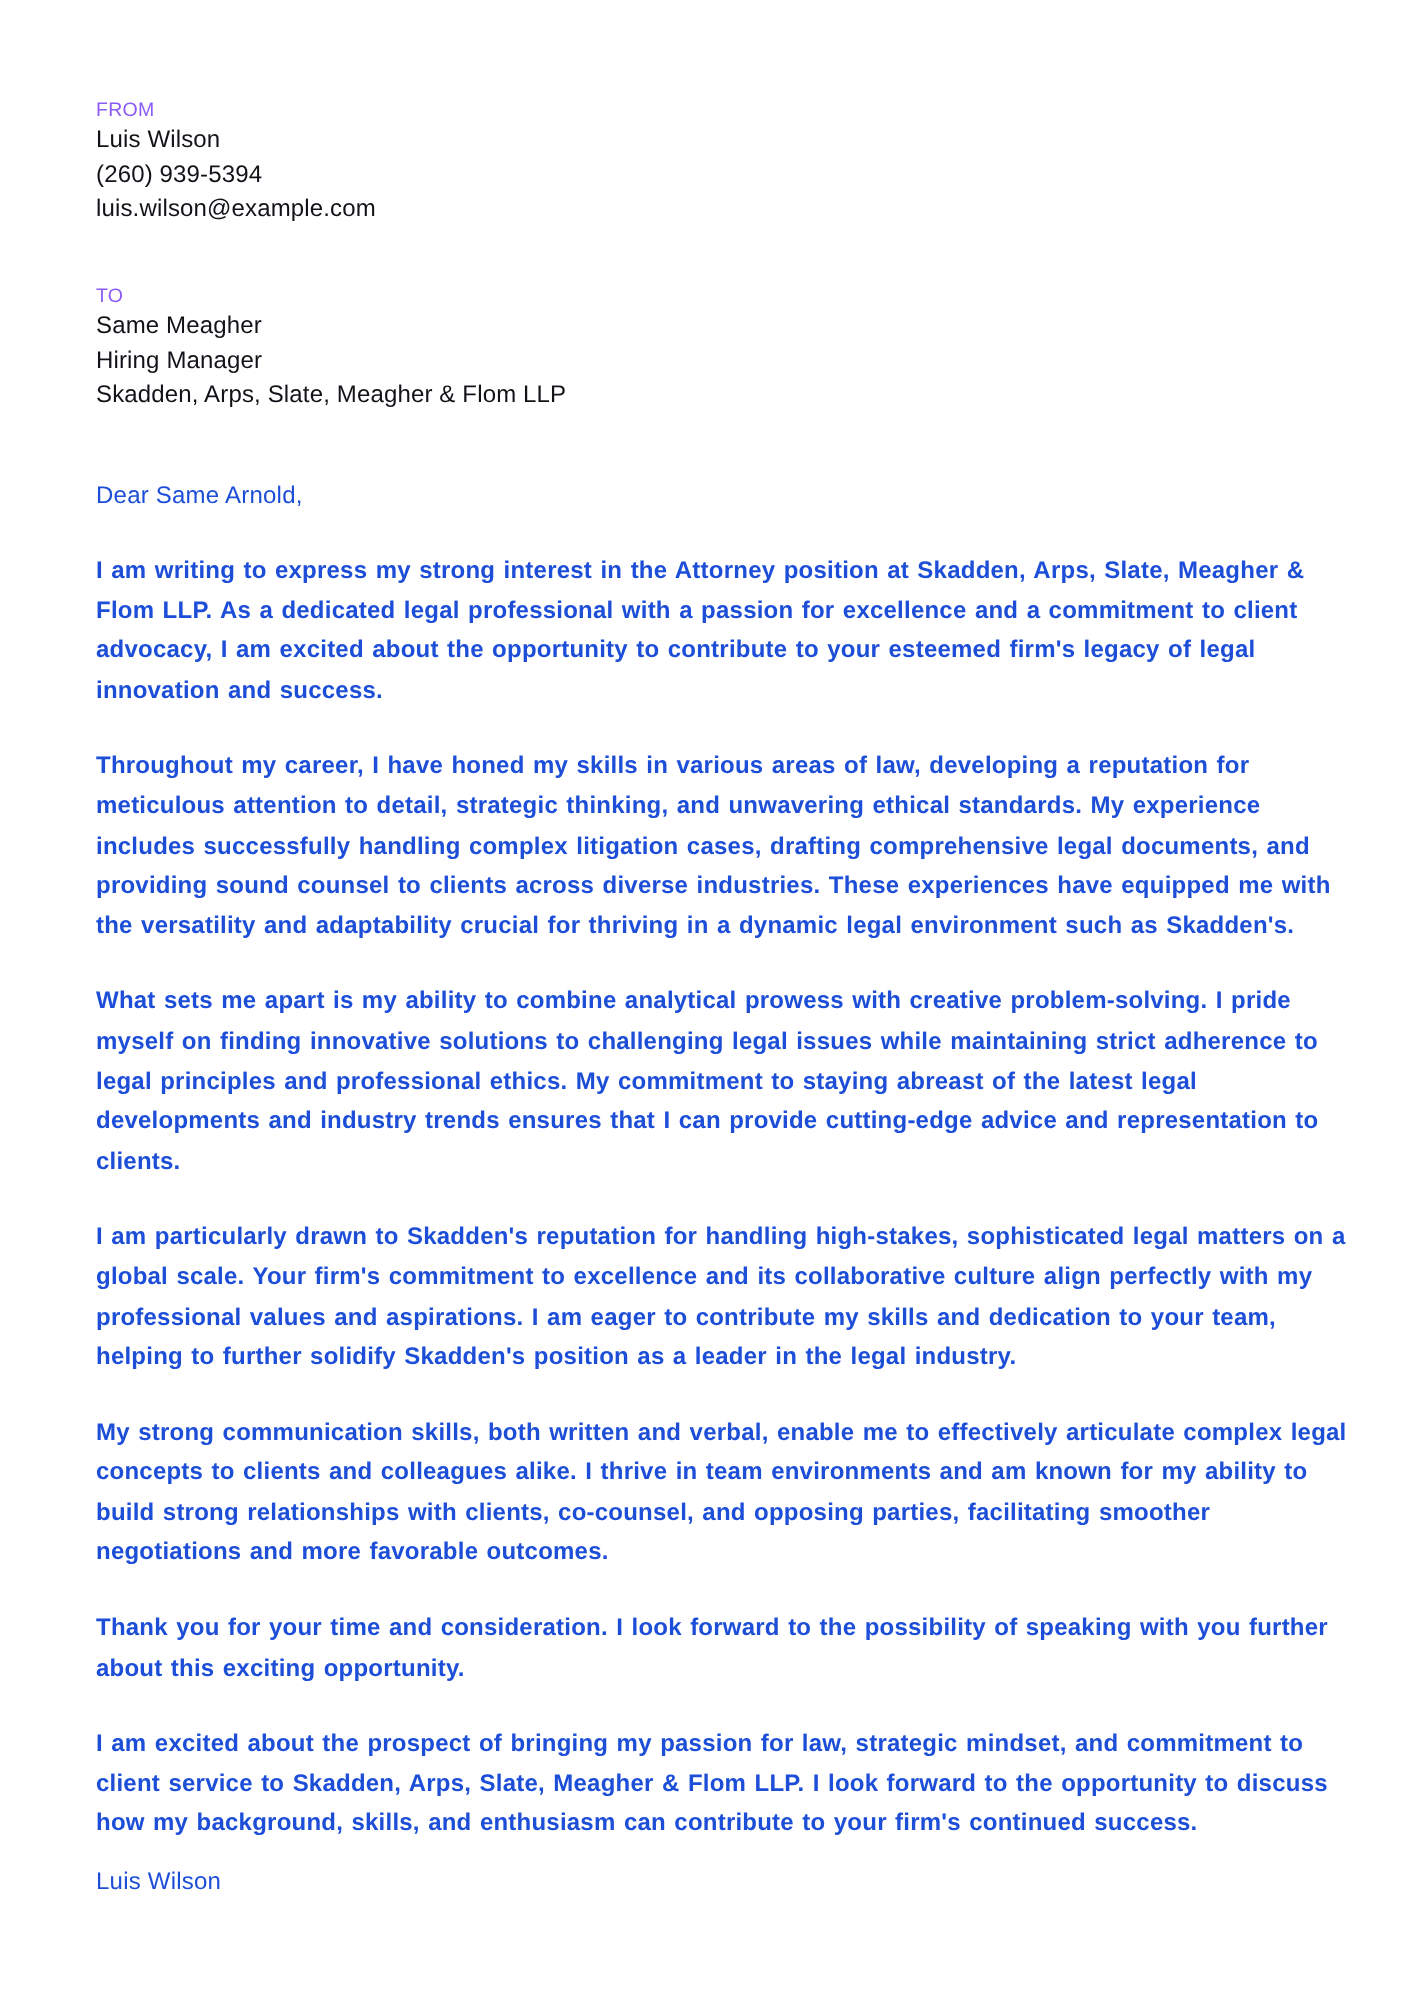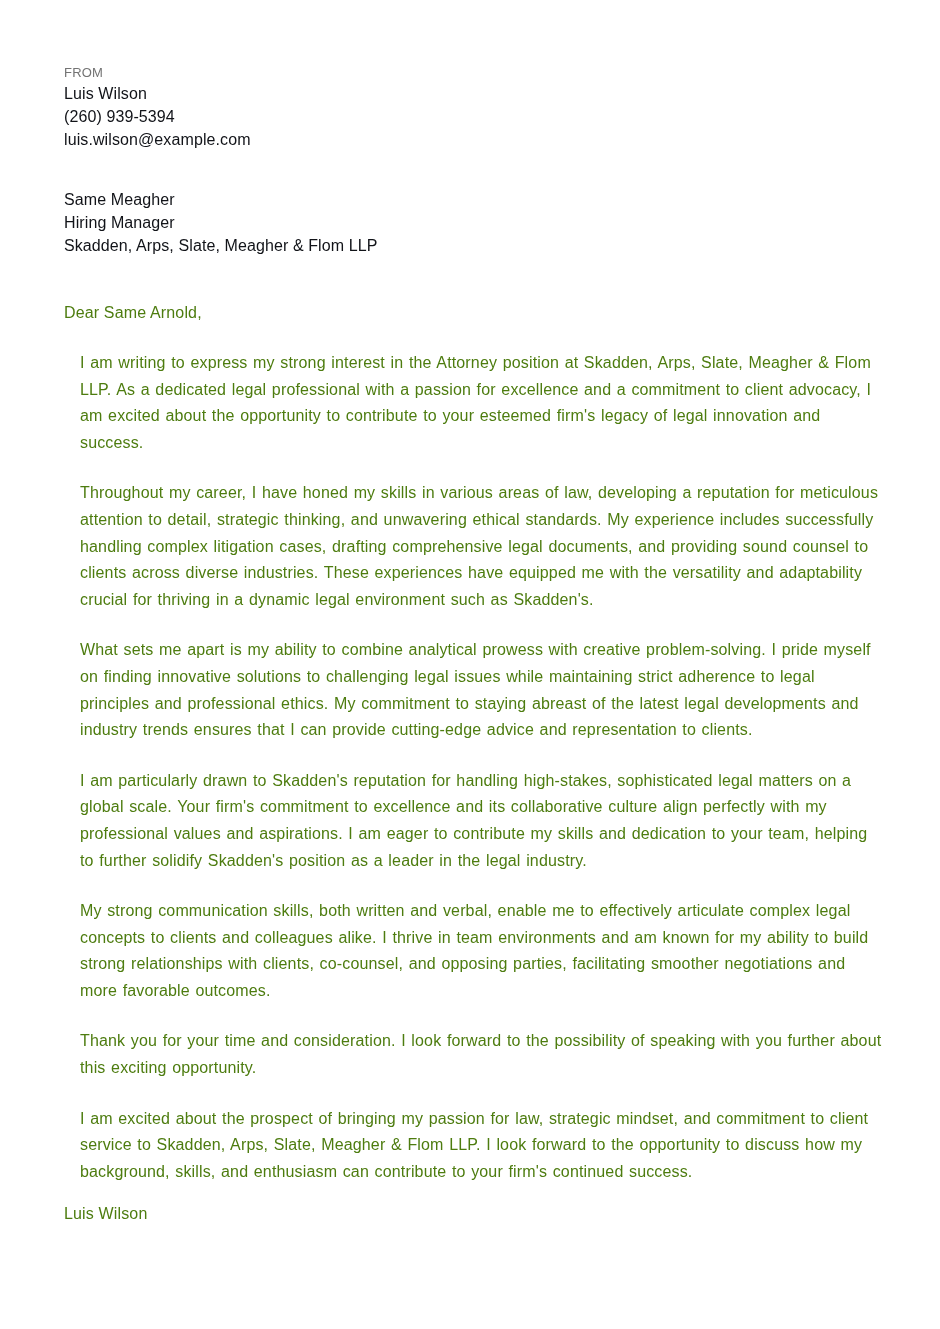--- a/index.html
+++ b/index.html
@@ -15,50 +15,51 @@
       font-family: "Liberation Sans", "DejaVu Sans", sans-serif;
     }
     .page {
       position: absolute;
       left: 64px;
       top: 64px;
       width: 836px;
     }
     .block-label {
       font-size: 13px;
-      color: #737373;
+      color: #8b5cf6;
       line-height: 18px;
       letter-spacing: 0.2px;
       margin: 0;
       height: 18px;
     }
     .contact-line {
       font-size: 16px;
       color: #111318;
       line-height: 23px;
       margin: 0;
       letter-spacing: 0.1px;
     }
     .from-block { }
     .to-block { margin-top: 37px; }
     .letter-body {
       margin-top: 43px;
-      color: #4d7c0f;
+      color: #1d4ed8;
       font-size: 16px;
       letter-spacing: 0.15px;
     }
     .salutation {
       margin: 0;
       line-height: 26px;
     }
     .para {
-      margin: 16px;
+      margin: 0;
       margin-top: 24px;
       line-height: 26.6px;
       word-spacing: 1px;
+      font-weight: bold;
     }
     .closing {
       margin: 0;
       margin-top: 24px;
       line-height: 26px;
     }
     .signature {
       margin: 0;
       margin-top: 12px;
       line-height: 26px;
@@ -70,20 +71,21 @@
 <div class="page">
 
   <div class="from-block">
     <p class="block-label">FROM</p>
     <p class="contact-line">Luis Wilson</p>
     <p class="contact-line">(260) 939-5394</p>
     <p class="contact-line">luis.wilson@example.com</p>
   </div>
 
   <div class="to-block">
+    <p class="block-label">TO</p>
     <p class="contact-line">Same Meagher</p>
     <p class="contact-line">Hiring Manager</p>
     <p class="contact-line">Skadden, Arps, Slate, Meagher &amp; Flom LLP</p>
   </div>
 
   <div class="letter-body">
     <p class="salutation">Dear Same Arnold,</p>
     <p class="para">I am writing to express my strong interest in the Attorney position at Skadden, Arps, Slate, Meagher &amp; Flom LLP. As a dedicated legal professional with a passion for excellence and a commitment to client advocacy, I am excited about the opportunity to contribute to your esteemed firm's legacy of legal innovation and success.</p>
     <p class="para">Throughout my career, I have honed my skills in various areas of law, developing a reputation for meticulous attention to detail, strategic thinking, and unwavering ethical standards. My experience includes successfully handling complex litigation cases, drafting comprehensive legal documents, and providing sound counsel to clients across diverse industries. These experiences have equipped me with the versatility and adaptability crucial for thriving in a dynamic legal environment such as Skadden's.</p>
     <p class="para">What sets me apart is my ability to combine analytical prowess with creative problem-solving. I pride myself on finding innovative solutions to challenging legal issues while maintaining strict adherence to legal principles and professional ethics. My commitment to staying abreast of the latest legal developments and industry trends ensures that I can provide cutting-edge advice and representation to clients.</p>

